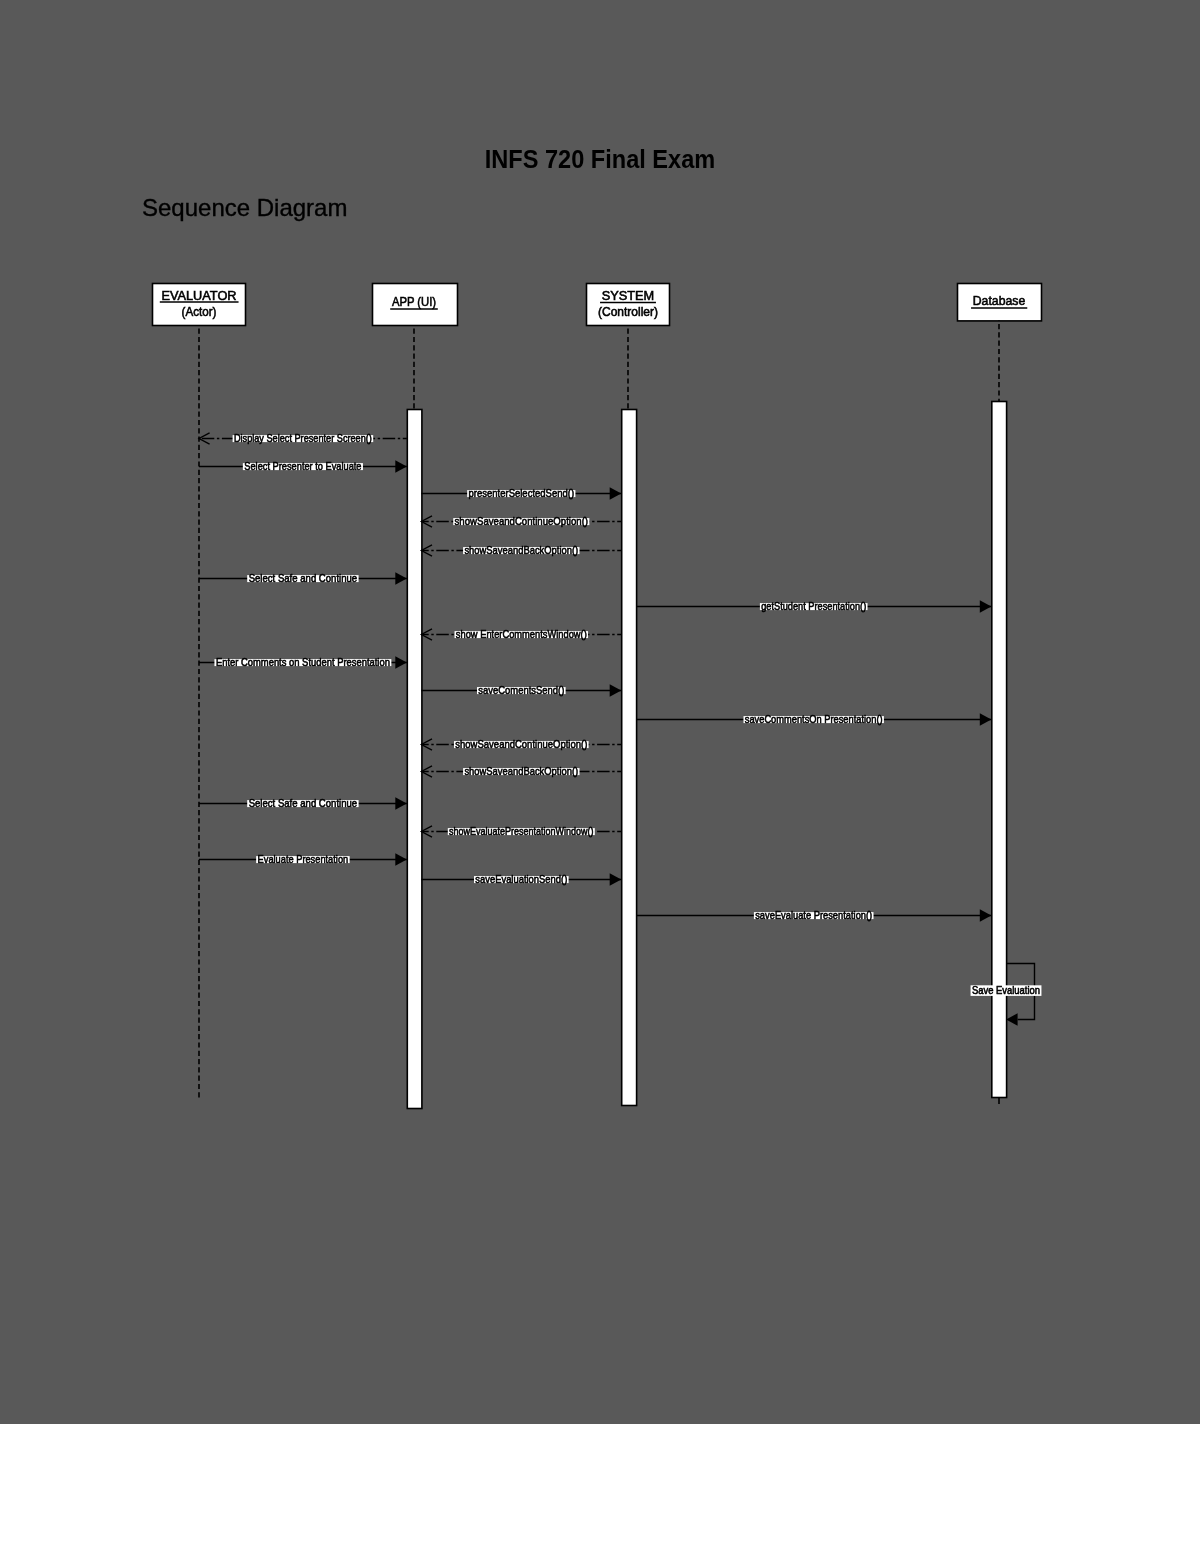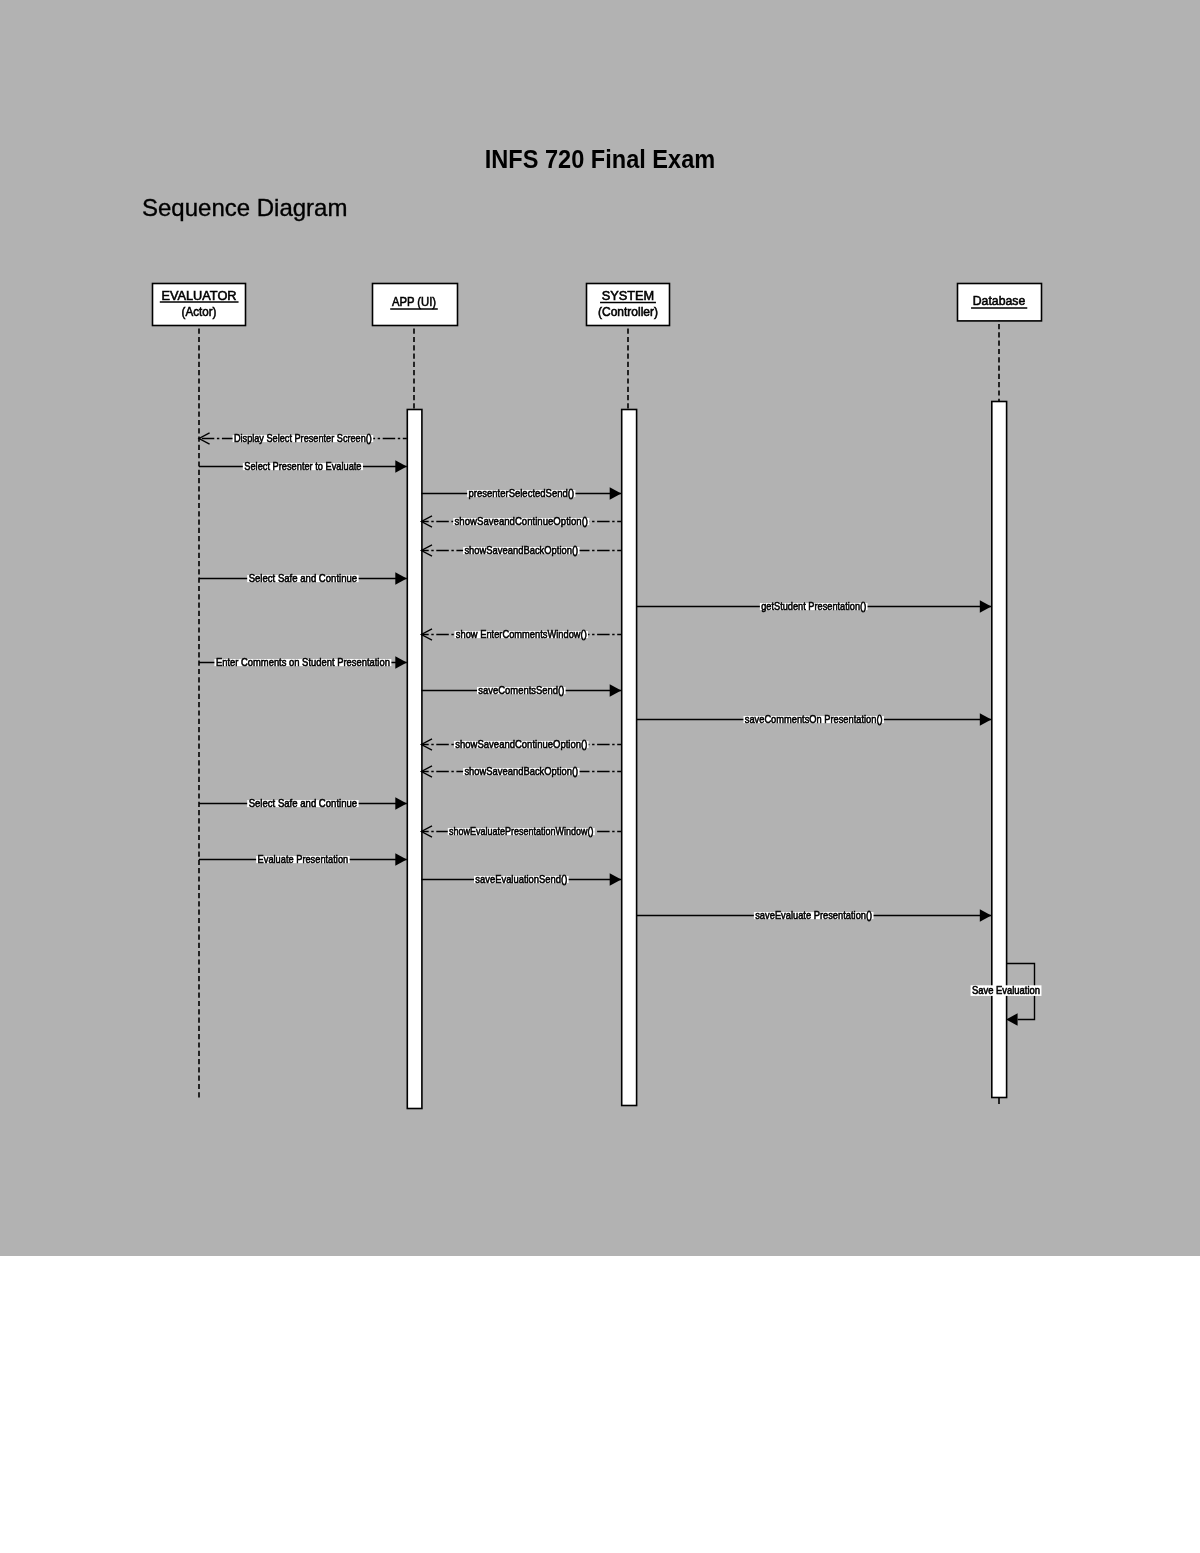--- a/index.html
+++ b/index.html
@@ -1,18 +1,18 @@
 <!DOCTYPE html>
 <html><head>
 <meta charset="utf-8">
 <title>INFS 720 Final Exam - Sequence Diagram</title>
 <style>
   html,body{margin:0;padding:0;background:#ffffff;}
   body{width:1200px;height:1553px;font-family:"Liberation Sans",sans-serif;color:#000;-webkit-font-smoothing:antialiased;}
-  #page{position:relative;width:1200px;height:1256px;overflow:hidden;background:#eab308;filter:grayscale(1);}
+  #page{position:relative;width:1200px;height:1424px;overflow:hidden;background:#c2410c;filter:grayscale(1);}
   #doc-title{position:absolute;left:600px;top:159px;font-weight:bold;font-size:25px;line-height:0;white-space:nowrap;transform:translate(-50%,0) scaleX(0.942);transform-origin:50% 0;}
   #doc-subtitle{position:absolute;left:142px;top:208px;font-size:24px;font-weight:400;line-height:0;white-space:nowrap;-webkit-text-stroke:0.35px #000;}
   #diagram-svg{position:absolute;left:0;top:0;-webkit-font-smoothing:antialiased;}
   .lbl{font-family:"Liberation Sans",sans-serif;font-size:11px;fill:#000;stroke:#000;stroke-width:0.6px;paint-order:stroke fill;}
   .plbl{font-family:"Liberation Sans",sans-serif;font-size:12px;fill:#000;stroke:#000;stroke-width:0.55px;paint-order:stroke fill;}
 </style>
 </head>
 <body>
 
 <div id="page">

